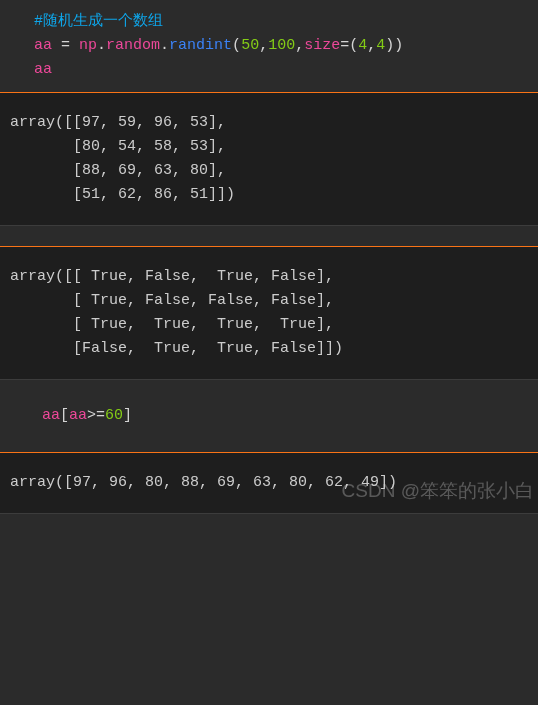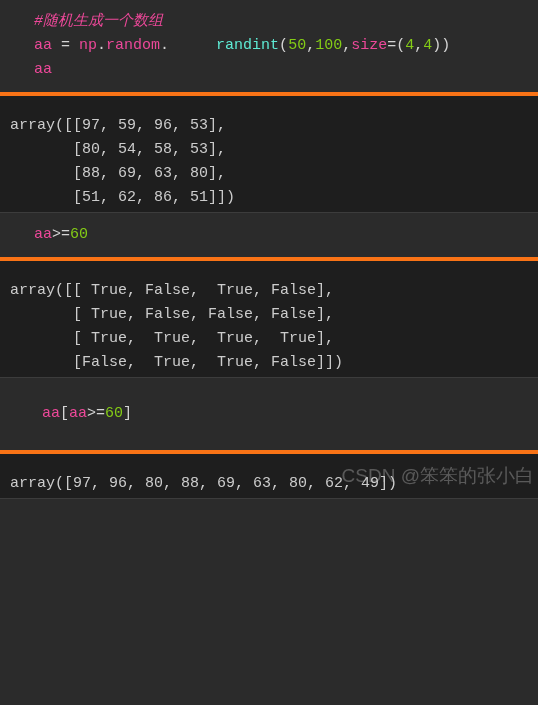--- a/index.html
+++ b/index.html
@@ -11,31 +11,31 @@
       line-height: 1.6;
       color: #d4d4d4;
       position: relative;
     }
     .code-cell {
       background: #2b2b2b;
       padding: 10px 0 10px 34px;
     }
     .output-cell {
       background: #1e1e1e;
-      padding: 18px 0 2px 10px;
+      padding: 18px 0 18px 10px;
       color: #cccccc;
       white-space: pre;
-      border-top: 4px solid #f97316;
+      border-top: 1px solid #f97316;
       border-bottom: 1px solid #3c3c3c;
     }
-    .comment { color: #ec4899; font-style: italic; }
+    .comment { color: #0ea5e9; }
     .var { color: #ec4899; }
     .operator { color: #d4d4d4; }
     .punct { color: #d4d4d4; }
-    .func { color: #5eead4; margin-left: 47px; }
+    .func { color: #3b82f6; }
     .number { color: #84cc16; }
     .line { white-space: pre; }
     .watermark {
       position: absolute;
       bottom: 8px;
       right: 4px;
       color: rgba(200,200,200,0.35);
       font-family: 'Microsoft YaHei', sans-serif;
       font-size: 19px;
       pointer-events: none;
@@ -49,21 +49,20 @@
   <div class="line"><span class="var">aa</span><span class="operator"> = </span><span class="var">np</span><span class="punct">.</span><span class="var">random</span><span class="punct">.</span><span class="func">randint</span><span class="punct">(</span><span class="number">50</span><span class="punct">,</span><span class="number">100</span><span class="punct">,</span><span class="var">size</span><span class="operator">=</span><span class="punct">(</span><span class="number">4</span><span class="punct">,</span><span class="number">4</span><span class="punct">)</span><span class="punct">)</span></div>
   <div class="line"><span class="var">aa</span></div>
 </div>
 
 <div class="output-cell">array([[97, 59, 96, 53],
        [80, 54, 58, 53],
        [88, 69, 63, 80],
        [51, 62, 86, 51]])</div>
 
 <div class="code-cell">
-  <div class="line"><span class="var">aa</span><span class="operator">&gt;=</span><span class="number">60</span></div>
 </div>
 
 <div class="output-cell">array([[ True, False,  True, False],
        [ True, False, False, False],
        [ True,  True,  True,  True],
        [False,  True,  True, False]])</div>
 
 <div class="code-cell" style="padding-top:24px;padding-bottom:24px;margin-left:8px;">
   <div class="line"><span class="var">aa</span><span class="punct">[</span><span class="var">aa</span><span class="operator">&gt;=</span><span class="number">60</span><span class="punct">]</span></div>
 </div>

